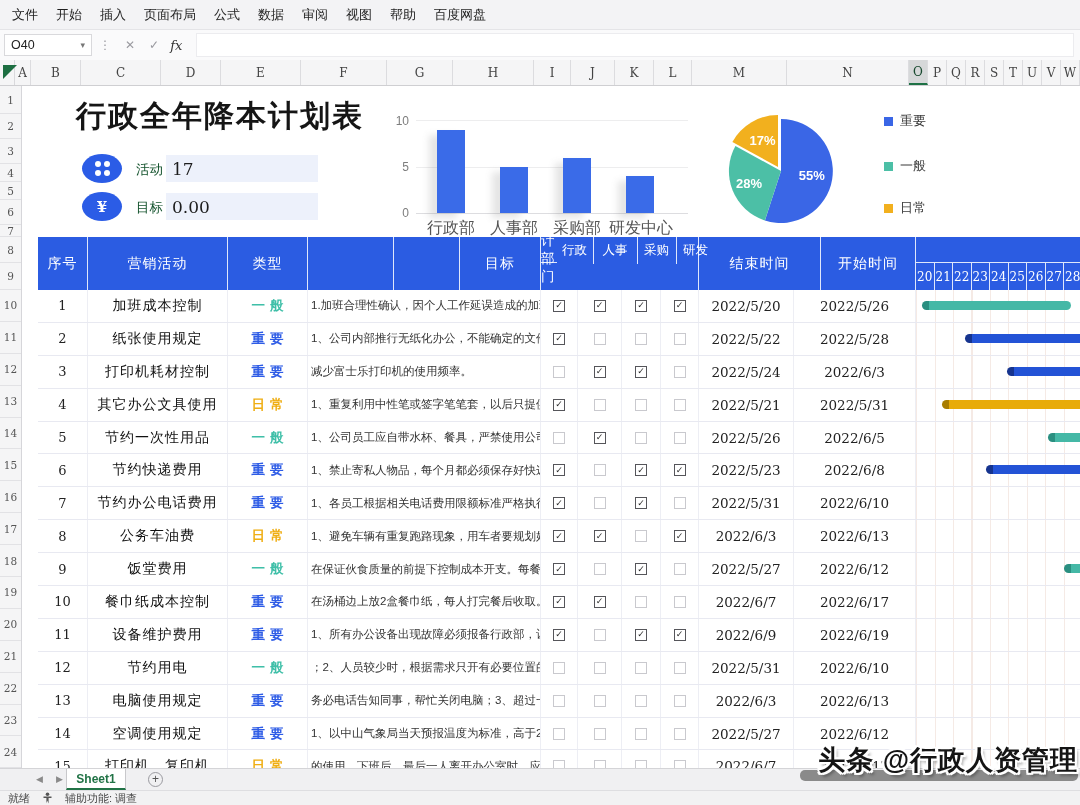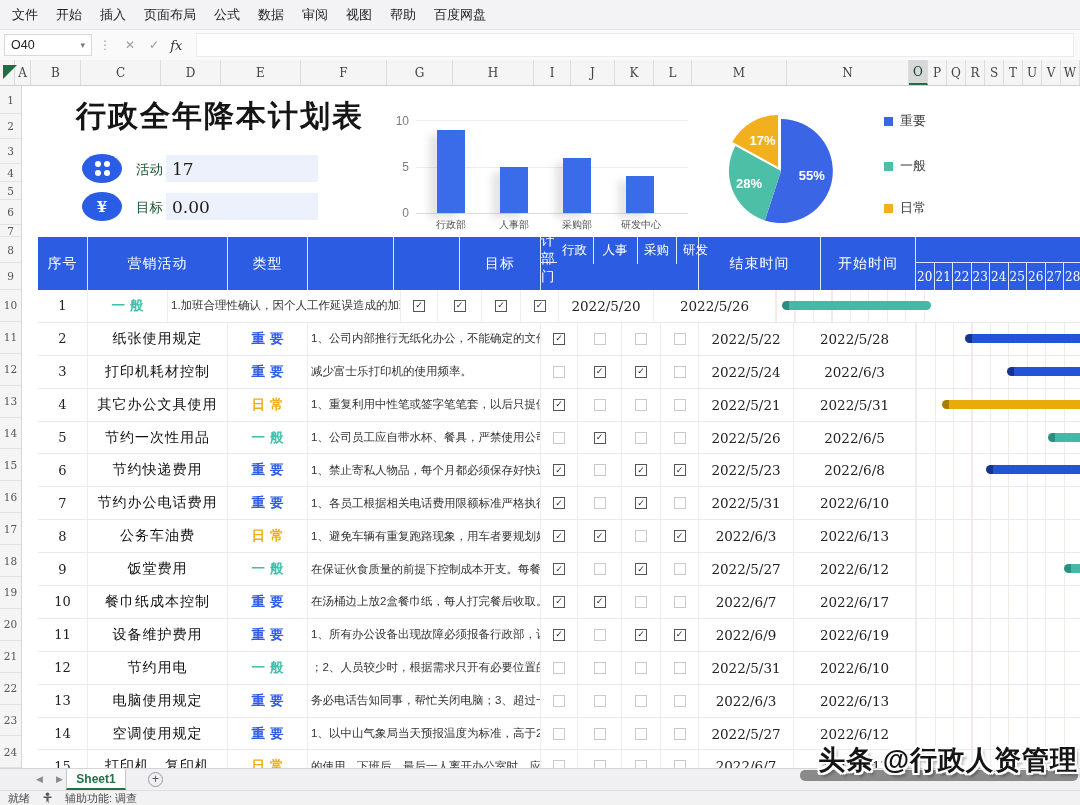--- a/index.html
+++ b/index.html
@@ -46,21 +46,21 @@
   .statbox{position:absolute;left:166px;width:152px;height:27px;background:#edf1fb;z-index:2;
            display:flex;align-items:center;font-family:"DejaVu Serif",serif;font-size:17px;
            color:#1d1d1d;padding-left:6px;box-sizing:border-box;}
   
   #barchart{position:absolute;left:385px;top:108px;width:306px;height:128px;z-index:1;}
   .ytick{position:absolute;left:0;width:24px;text-align:right;font-size:12px;color:#7d7d7d;}
   .gridline{position:absolute;left:31px;width:272px;height:1px;background:#ededee;}
   .gridline.zero{background:#dddde0;}
   .bar{position:absolute;width:28px;background:#3a6be8;
        box-shadow:-8px 5px 7px rgba(110,110,110,.18);}
-  .xlab{position:absolute;top:110px;font-size:10px;color:#555;transform:translateX(-50%);
+  .xlab{position:absolute;top:110px;font-size:16px;color:#555;transform:translateX(-50%);
         white-space:nowrap;}
   
   #pie{position:absolute;left:723px;top:113px;z-index:1;}
   .pietext{font-family:"Liberation Sans",sans-serif;font-size:13px;font-weight:700;fill:#fff;}
   .legend-item{position:absolute;display:flex;align-items:center;gap:7px;font-size:13px;
                color:#3a3a3a;z-index:1;}
   .sw{width:9px;height:9px;flex:0 0 auto;}
   
   .ctable{position:absolute;left:38px;top:237px;z-index:2;}
   .thead{display:flex;background:#2b5ce2;color:#fff;}
@@ -284,20 +284,21 @@
             <div class="dcell" style="width: 18.5px;">24</div>
             <div class="dcell" style="width: 18.5px;">25</div>
             <div class="dcell" style="width: 18.5px;">26</div>
             <div class="dcell" style="width: 18.5px;">27</div>
             <div class="dcell" style="width: 18.5px;">28</div>
           </div>
         </div>
       </div>
       <div class="trow">
         <div class="tcell seq" style="width: 50px;">1</div>
+        <div class="tcell act" style="width: 140px;">加班成本控制</div>
         <div class="tcell typ" style="width: 80px; color: rgb(63, 191, 168);">一般</div>
         <div class="tcell desc" style="width: 233px;">1.加班合理性确认，因个人工作延误造成的加班是</div>
         <div class="tcell " style="width: 37px;">
           <span class="cb on">✓</span>
         </div>
         <div class="tcell " style="width: 44px;">
           <span class="cb on">✓</span>
         </div>
         <div class="tcell " style="width: 39px;">
           <span class="cb on">✓</span>

